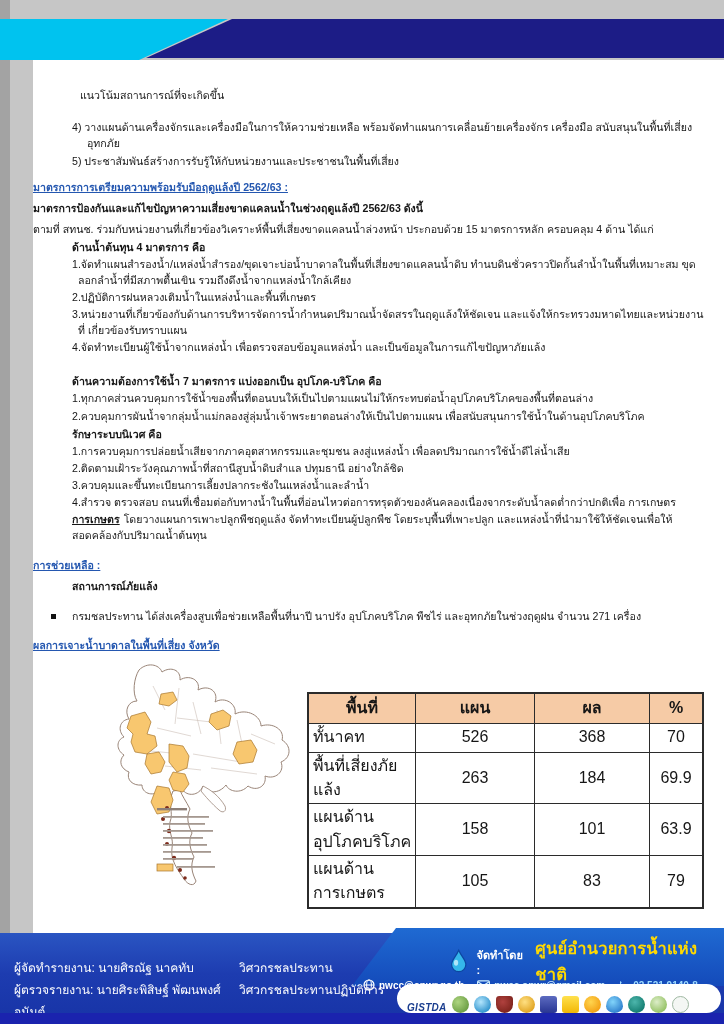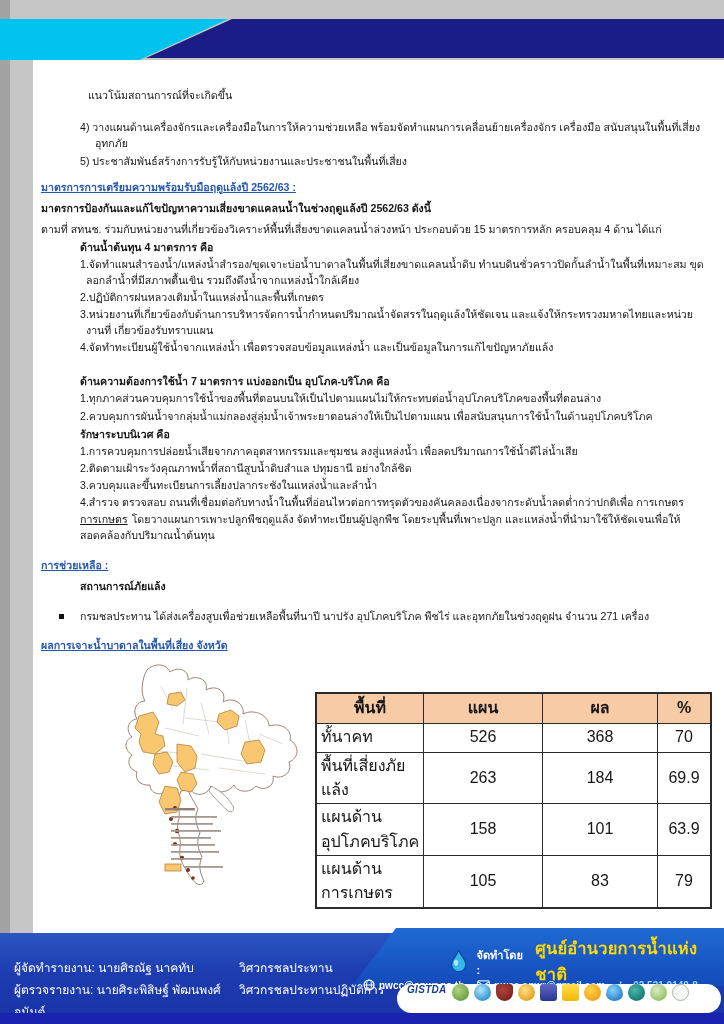--- a/index.html
+++ b/index.html
@@ -11,33 +11,33 @@
   }
   .left-sliver{position:absolute;left:0;top:0;width:10px;height:1024px;background:#a3a3a3;}
   
   .band-cyan{position:absolute;left:0;top:19px;width:228px;height:41px;background:#00c3ef;
     clip-path:polygon(0 0,100% 0,61% 100%,0 100%);}
   .band-navy{position:absolute;left:0;top:19px;width:724px;height:39px;background:#1c1c86;
     clip-path:polygon(232px 0,100% 0,100% 100%,146px 100%);}
   
   .page{position:absolute;left:33px;top:60px;width:691px;height:873px;background:#ffffff;
     color:#161616;font-size:10.6px;line-height:1.52;}
-  .content{padding:27px 14px 0 8px;}
+  .content{padding:27px 14px 0 0;}
   .intro{margin:0 0 16px 47px;}
   .hang{margin-left:39px;padding-left:15px;text-indent:-15px;margin-bottom:2px;}
   .h-link{color:#2457b0;font-weight:bold;text-decoration:underline;margin:10px 0 5px 0;}
   .h-bold{font-weight:bold;margin:3px 0 4px 0;}
   .para{margin:2px 0 2px 0;}
   .sub{margin-left:39px;}
   .sub-h{margin-left:39px;font-weight:bold;margin-top:2px;margin-bottom:1px;}
   .m-item{margin-left:39px;padding-left:6px;text-indent:-6px;margin-bottom:1px;}
   .gap{height:15px;}
   .bullet-row{display:flex;margin-left:18px;margin-top:14px;margin-bottom:4px;}
   .bullet-sq{width:5px;height:5px;background:#111;margin:6px 16px 0 0;flex:0 0 auto;}
-  .agri-lead{font-weight:normal;text-decoration:underline;margin-right:4px;}
+  .agri-lead{font-weight:bold;text-decoration:underline;margin-right:4px;}
   
   .map-table{display:flex;align-items:flex-start;margin-top:2px;}
   .map-wrap{margin-left:28px;flex:0 0 auto;}
   .gw-table{border-collapse:collapse;margin-left:14px;margin-top:34px;flex:0 0 auto;
     border:2px solid #2b2b2b;font-size:16px;}
   .gw-table th,.gw-table td{border:1.2px solid #2b2b2b;}
   .gw-table th{background:#f6cba6;font-weight:bold;height:27px;}
   .gw-table td{height:26px;text-align:center;}
   .gw-table td.rowlabel{text-align:left;padding-left:4px;}
   .c-area{width:104px;} .c-plan{width:116px;} .c-result{width:112px;} .c-pct{width:50px;}
@@ -51,21 +51,21 @@
     background:linear-gradient(180deg,#1f6ad2 0%,#144aba 100%);
     clip-path:polygon(44px 0,100% 0,100% 100%,0 100%);}
   .f-made{position:absolute;left:448px;top:2px;display:flex;align-items:center;gap:7px;}
   .made-label{color:#ffffff;font-weight:bold;font-size:11px;}
   .org-name{color:#ffd900;font-weight:bold;font-size:16.5px;letter-spacing:0.2px;}
   .f-contacts{position:absolute;left:363px;top:46px;width:358px;display:flex;gap:13px;align-items:center;
     font-size:10px;font-weight:bold;}
   .contact{display:flex;align-items:center;gap:4px;white-space:nowrap;}
   .c-web{color:#ffffff;} .c-gmail{color:#cdeeff;} .c-phone{color:#9fdcff;}
   .logo-pill{position:absolute;left:397px;top:51px;width:324px;height:29px;background:#ffffff;
-    border-radius:15px;display:flex;align-items:flex-start;gap:5px;padding:0 10px;box-sizing:border-box;}
+    border-radius:15px;display:flex;align-items:flex-end;gap:5px;padding:0 10px;box-sizing:border-box;}
   .gistda{font-style:italic;font-weight:bold;color:#1b3e8f;font-size:10px;letter-spacing:0.3px;}
   .lg{width:17px;height:17px;border-radius:50%;flex:0 0 auto;}
   .lg.square{border-radius:3px;}
   .lg.drop{border-radius:50% 50% 50% 50%/60% 60% 40% 40%;}
 </style>
 </head>
 <body>
 
 <div class="left-sliver"></div>
 <div class="band-cyan"></div>

